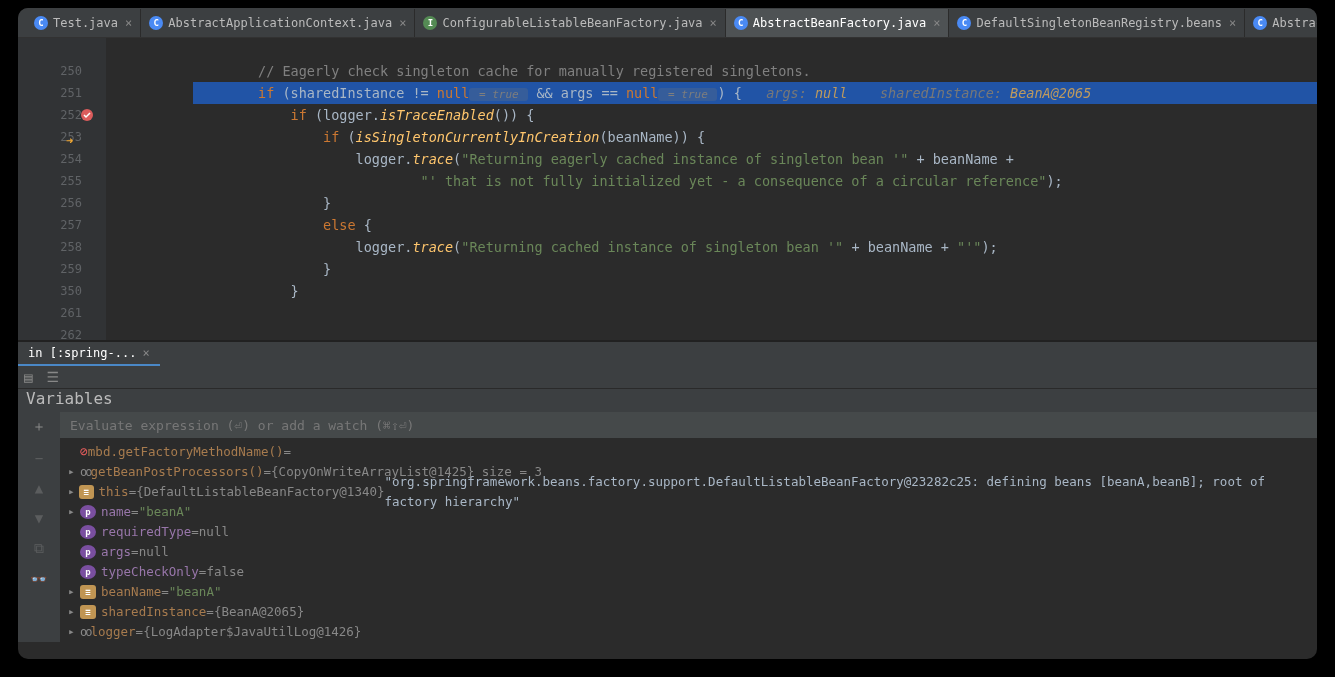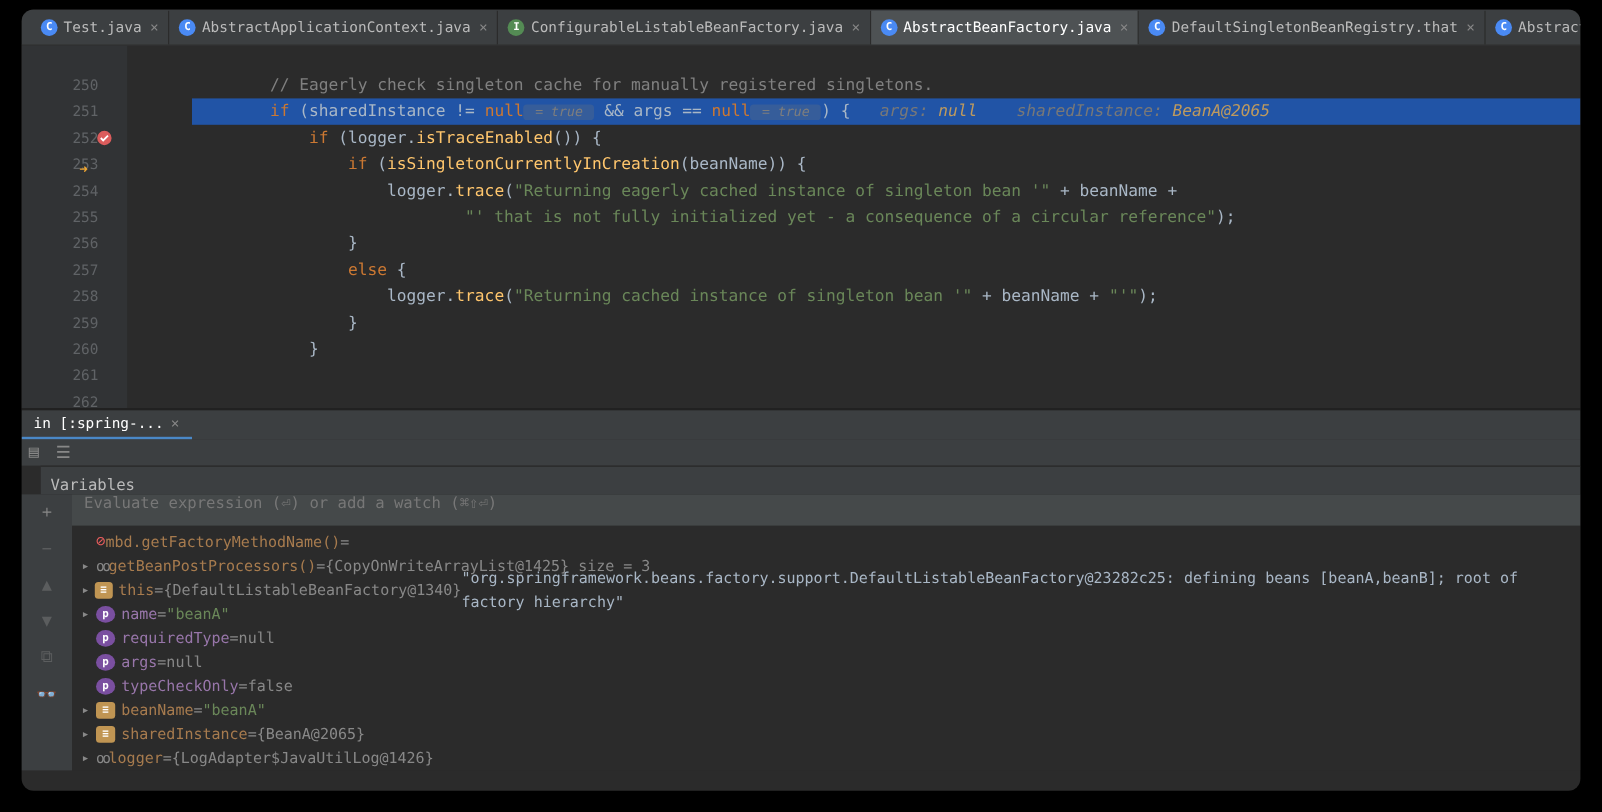--- a/index.html
+++ b/index.html
@@ -5,50 +5,50 @@
 * { box-sizing: border-box; margin: 0; padding: 0; }
 body { background: #000; font-family: 'Menlo','Consolas',monospace; font-size: 13px; color: #a9b7c6; width: 1335px; height: 677px; overflow: hidden; position: relative; }
 .window { position: absolute; top: 8px; left: 18px; right: 18px; bottom: 18px; background: #2b2b2b; border-radius: 10px; overflow: hidden; box-shadow: 0 20px 60px rgba(0,0,0,.7); }
 .tabs { height: 30px; background: #3c3f41; display: flex; align-items: center; padding-left: 8px; border-bottom: 1px solid #323232; }
 .tab { display: flex; align-items: center; padding: 0 8px; height: 28px; gap: 5px; font-size: 12px; color: #bbbbbb; cursor: pointer; border-right: 1px solid #2b2b2b; }
 .tab.active { background: #4e5254; color: #fff; }
 .tab-icon { width: 14px; height: 14px; border-radius: 50%; display: inline-flex; align-items: center; justify-content: center; font-size: 9px; font-weight: bold; }
 .tab-icon.c { background: #4a8af4; color: #fff; }
 .tab-icon.i { background: #548b54; color: #fff; }
 .tab-close { font-size: 12px; color: #888; margin-left: 2px; }
-.editor { display: flex; height: 302px; background: #2b2b2b; }
+.editor { display: flex; height: 302px; background: #2b2b2b; gap: 33px; }
 .gutter { width: 88px; background: #313335; text-align: right; padding-right: 24px; color: #606366; line-height: 22px; font-size: 12px; position: relative; }
 .gutter .ln { height: 22px; position: relative; }
 .bp-icon { position: absolute; left: 62px; top: 3px; width: 14px; height: 14px; }
 .arrow-icon { position: absolute; left: 48px; top: 4px; color: #f0a732; font-size: 12px; }
 .code { flex: 1; padding-left: 54px; line-height: 22px; font-size: 13.5px; position: relative; }
 .code .row { height: 22px; white-space: pre; }
 .row.bp { background: #3a2323; }
 .row.cur { background: #2154a6; }
 .cmt { color: #808080; }
 .doc { background: #33593b; color: #629755; padding: 0 4px; }
 .kw { color: #cc7832; }
-.mth { color: #ffc66d; }
+.mth { color: #ffc66d; font-style: italic; }
 .str { color: #6a8759; }
 .ul { text-decoration: underline; }
 .inline-hint { color: #787878; font-style: italic; }
 .inline-val { color: #be9a5e; font-style: italic; }
 .inline-eval { color: #7e7e7e; background: rgba(120,120,120,.25); font-style: italic; font-size: 11px; padding: 0 3px; border-radius: 3px; }
 .red-oval { border: 1.5px solid #d73a3a; border-radius: 10px; padding: 0 8px 1px 8px; }
 .split { height: 2px; background: #212121; }
 .dbg-tabbar { height: 24px; background: #3c3f41; display: flex; align-items: center; font-size: 12px; }
 .dbg-tab { padding: 0 10px; height: 24px; display: flex; align-items: center; color: #bbbbbb; cursor: pointer; }
 .dbg-tab.active { border-bottom: 2px solid #4a88c7; color: #fff; }
 .dbg-tab-close { margin-left: 6px; color: #888; }
 .dbg-tools { height: 22px; background: #3c3f41; display: flex; align-items: center; padding-left: 6px; gap: 14px; color: #888; font-size: 14px; }
-.dbg-header { height: 24px; background: #3c3f41; padding-left: 8px; display: flex; align-items: flex-end; font-size: 13px; color: #bbbbbb; border-top: 1px solid #2a2a2a; margin-left: 16px; }
+.dbg-header { height: 24px; background: #3c3f41; padding-left: 8px; display: flex; align-items: flex-start; font-size: 16px; color: #bbbbbb; border-top: 1px solid #2a2a2a; }
 .dbg-body { display: flex; height: 230px; }
 .dbg-side { width: 42px; background: #3c3f41; display: flex; flex-direction: column; align-items: center; padding-top: 6px; gap: 14px; color: #8a8a8a; font-size: 14px; }
 .dbg-main { flex: 1; background: #2b2b2b; }
-.watch-input { height: 26px; background: #45494a; color: #777; font-size: 13px; padding-left: 10px; display: flex; font-family: monospace; }
+.watch-input { height: 26px; background: #45494a; color: #777; font-size: 13px; padding-left: 10px; display: flex; align-items: center; font-family: monospace; }
 .vars { padding: 4px 0; font-size: 12.5px; line-height: 20px; }
 .var-row { display: flex; align-items: center; padding-left: 8px; height: 20px; }
 .var-arrow { width: 12px; color: #888; font-size: 11px; }
 .var-ico { width: 16px; height: 14px; display: inline-flex; align-items: center; justify-content: center; font-size: 9px; font-weight: bold; border-radius: 3px; margin-right: 5px; }
 .ico-err { color: #ed5e5e; font-size: 13px; }
 .ico-link { color: #888; font-size: 12px; letter-spacing: -2px; }
 .ico-f { background: #c09553; color: #fff; }
 .ico-p { background: #7a4fa0; color: #fff; border-radius: 50%; }
 .var-name { color: #a77b4e; }
 .var-name.purple { color: #9876aa; }
@@ -79,21 +79,21 @@
         <span>ConfigurableListableBeanFactory.java</span>
         <span class="tab-close">×</span>
       </div>
     <div class="tab active">
         <span class="tab-icon c">C</span>
         <span>AbstractBeanFactory.java</span>
         <span class="tab-close">×</span>
       </div>
     <div class="tab">
         <span class="tab-icon c">C</span>
-        <span>DefaultSingletonBeanRegistry.that</span>
+        <span>DefaultSingletonBeanRegistry.beans</span>
         <span class="tab-close">×</span>
       </div>
     <div class="tab">
         <span class="tab-icon c">C</span>
         <span>AbstractAutowireCapableBeanFactory.java</span>
       </div>
   </div>
 
   <div class="editor">
     <div class="gutter">
@@ -108,21 +108,21 @@
       </div>
       <div class="ln"><span>253</span>
         <span class="arrow-icon">➜</span>
       </div>
       <div class="ln">254</div>
       <div class="ln">255</div>
       <div class="ln">256</div>
       <div class="ln">257</div>
       <div class="ln">258</div>
       <div class="ln">259</div>
-      <div class="ln">260</div>
+      <div class="ln">350</div>
       <div class="ln">261</div>
       <div class="ln">262</div>
     </div>
     <div class="code">
       <div class="row"></div>
       <div class="row">        <span class="cmt">// Eagerly check singleton cache for manually registered singletons.</span></div>
       <div class="row cur">        <span class="kw">if </span><span>(sharedInstance != </span><span class="kw">null</span><span class="inline-eval"> = true </span><span> &amp;&amp; args == </span><span class="kw">null</span><span class="inline-eval"> = true </span><span>) {</span><span class="inline-hint">   args: </span><span class="inline-val">null</span><span class="inline-hint">    sharedInstance: </span><span class="inline-val">BeanA@2065</span></div>
       <div class="row">            <span class="kw">if </span><span>(logger.</span><span class="mth">isTraceEnabled</span><span>()) {</span></div>
       <div class="row">                <span class="kw">if </span><span>(</span><span class="mth">isSingletonCurrentlyInCreation</span><span>(beanName)) {</span></div>
       <div class="row">                    <span>logger.</span><span class="mth">trace</span><span>(</span><span class="str">"Returning eagerly cached instance of singleton bean '"</span><span> + beanName +</span></div>

